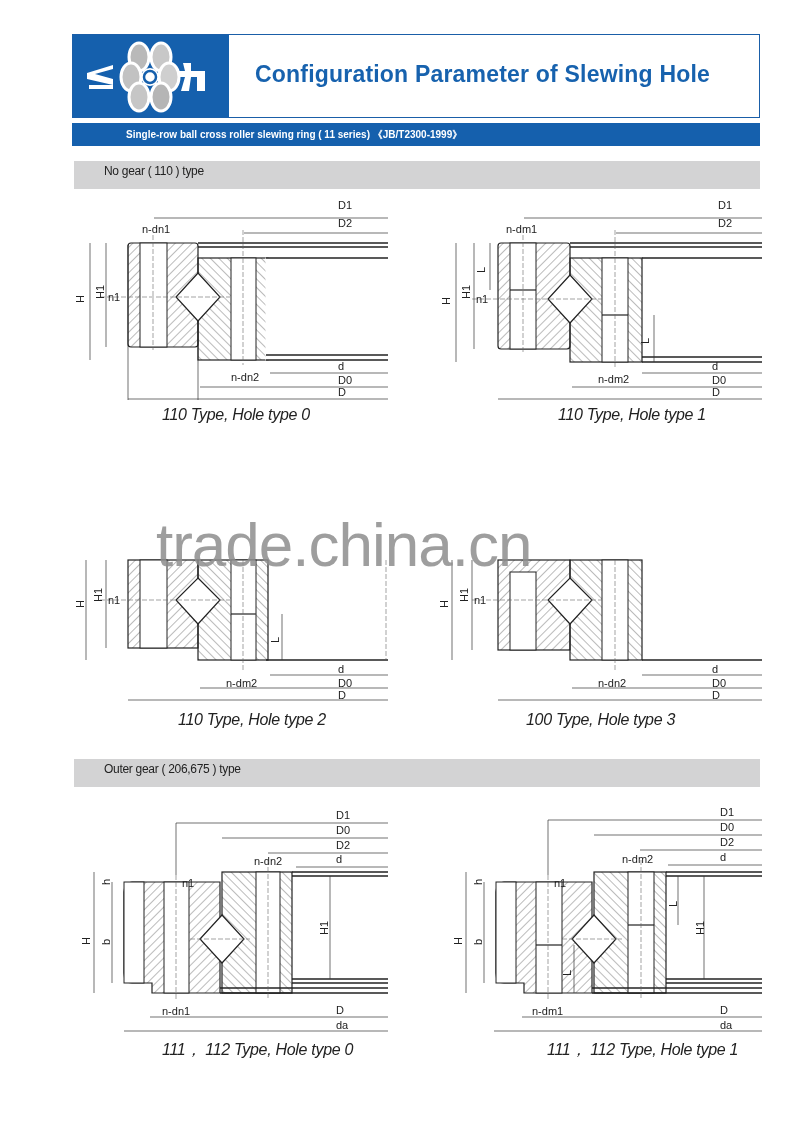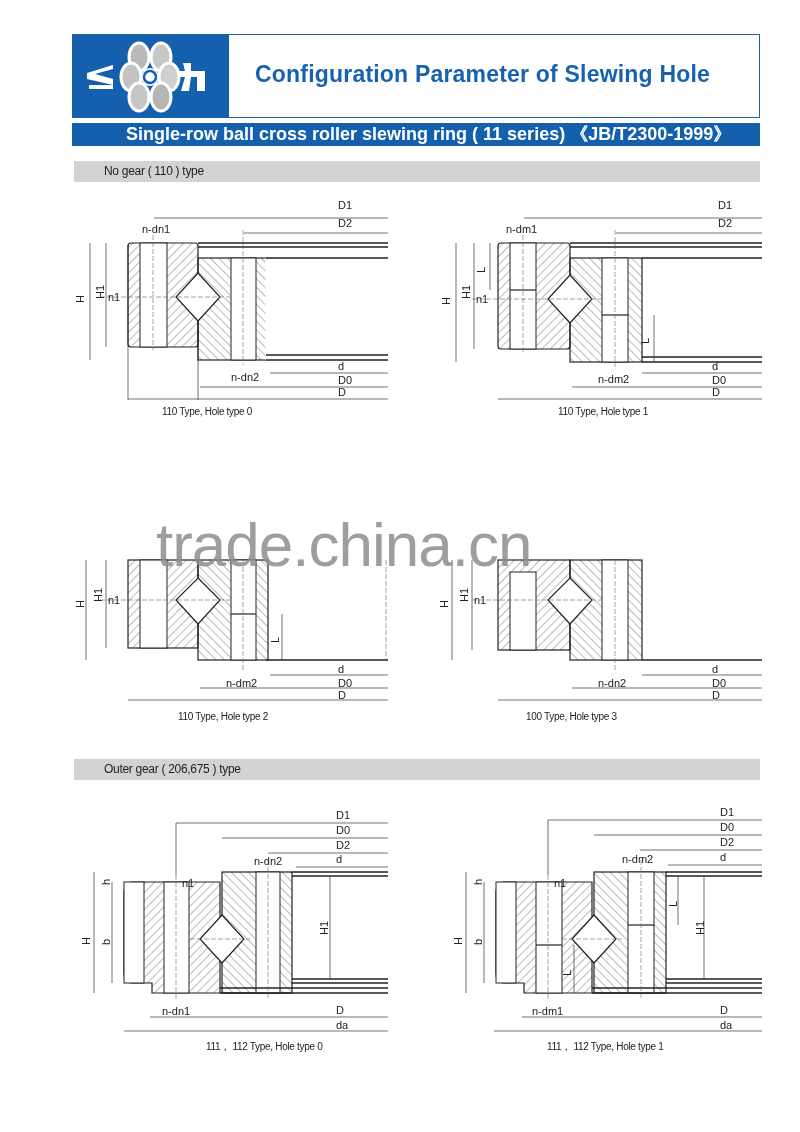--- a/index.html
+++ b/index.html
@@ -1,23 +1,23 @@
 <!DOCTYPE html>
 <html><head>
 <meta charset="utf-8">
 <style>
   html,body{margin:0;padding:0;background:#fff;}
   body{width:800px;height:1132px;position:relative;overflow:hidden;font-family:"Liberation Sans",sans-serif;}
   .header{position:absolute;left:72px;top:34px;width:688px;height:84px;border:1px solid #1a5ea8;box-sizing:border-box;background:#fff;}
   .logo{position:absolute;left:0;top:0;width:156px;height:82px;background:#1560ad;}
   .title{position:absolute;left:182px;top:26px;font-size:23px;font-weight:bold;color:#1762ae;letter-spacing:0.2px;white-space:nowrap;}
-  .subbar{position:absolute;left:72px;top:123px;width:688px;height:23px;background:#1560ad;color:#fff;font-weight:bold;font-size:18px;line-height:23px;box-sizing:border-box;padding-left:54px;white-space:nowrap;}
-  .sec{position:absolute;left:74px;width:686px;height:21px;background:#d3d3d4;color:#222;font-size:12px;line-height:21px;padding-left:30px;box-sizing:border-box;letter-spacing:-0.3px;}
+  .subbar{position:absolute;left:72px;top:123px;width:688px;height:23px;background:#1560ad;color:#fff;font-weight:bold;font-size:10px;line-height:23px;box-sizing:border-box;padding-left:54px;white-space:nowrap;}
+  .sec{position:absolute;left:74px;width:686px;height:28px;background:#d3d3d4;color:#222;font-size:12px;line-height:21px;padding-left:30px;box-sizing:border-box;letter-spacing:-0.3px;}
   .diag{position:absolute;}
-  .cap{position:absolute;font-size:10px;color:#222;white-space:nowrap;letter-spacing:-0.3px;}
+  .cap{position:absolute;font-size:16px;color:#222;white-space:nowrap;letter-spacing:-0.3px;font-style:italic;}
   .wm{position:absolute;left:156px;top:509px;font-size:62px;color:#8e8e8e;opacity:0.85;letter-spacing:-1px;white-space:nowrap;font-family:"Liberation Sans",sans-serif;}
   svg text{font-family:"Liberation Sans",sans-serif;font-size:11px;fill:#222;}
 </style>
 </head>
 <body>
 
 <svg width="0" height="0" style="position:absolute">
   <defs>
     <pattern id="hatch" patternUnits="userSpaceOnUse" width="6" height="6" patternTransform="rotate(45)">
       <line x1="0" y1="0" x2="0" y2="6" stroke="#555" stroke-width="0.8"></line>
@@ -240,21 +240,21 @@
   <line x1="42" y1="77" x2="42" y2="178" stroke="#333" stroke-width="0.7"></line>
   <text x="10" y="138" transform="rotate(-90 16 134)">H</text>
   <text x="30" y="138" transform="rotate(-90 36 134)">b</text>
   <text x="30" y="78" transform="rotate(-90 36 74)">h</text>
   <text x="112" y="82">n1</text>
   <text x="248" y="128" transform="rotate(-90 254 124)">H1</text>
   <text x="92" y="210">n-dn1</text>
   <text x="266" y="209">D</text>
   <text x="266" y="224">da</text>
 </svg>
-<div class="cap" style="left:162px;top:1040px;margin-left:44px;">111， 112 Type, Hole type 0</div>
+<div class="cap" style="left:162px;top:1040px;">111， 112 Type, Hole type 0</div>
 
 <svg class="diag" style="left:432px;top:805px;" width="330" height="230" viewBox="0 0 330 230">
   <g stroke="#333" stroke-width="0.7" fill="none">
     <line x1="116" y1="15" x2="330" y2="15"></line>
     <line x1="162" y1="30" x2="330" y2="30"></line>
     <line x1="208" y1="45" x2="330" y2="45"></line>
     <line x1="236" y1="60" x2="330" y2="60"></line>
     <line x1="90" y1="212" x2="330" y2="212"></line>
     <line x1="62" y1="226" x2="330" y2="226"></line>
     <line x1="116" y1="15" x2="116" y2="70"></line>

